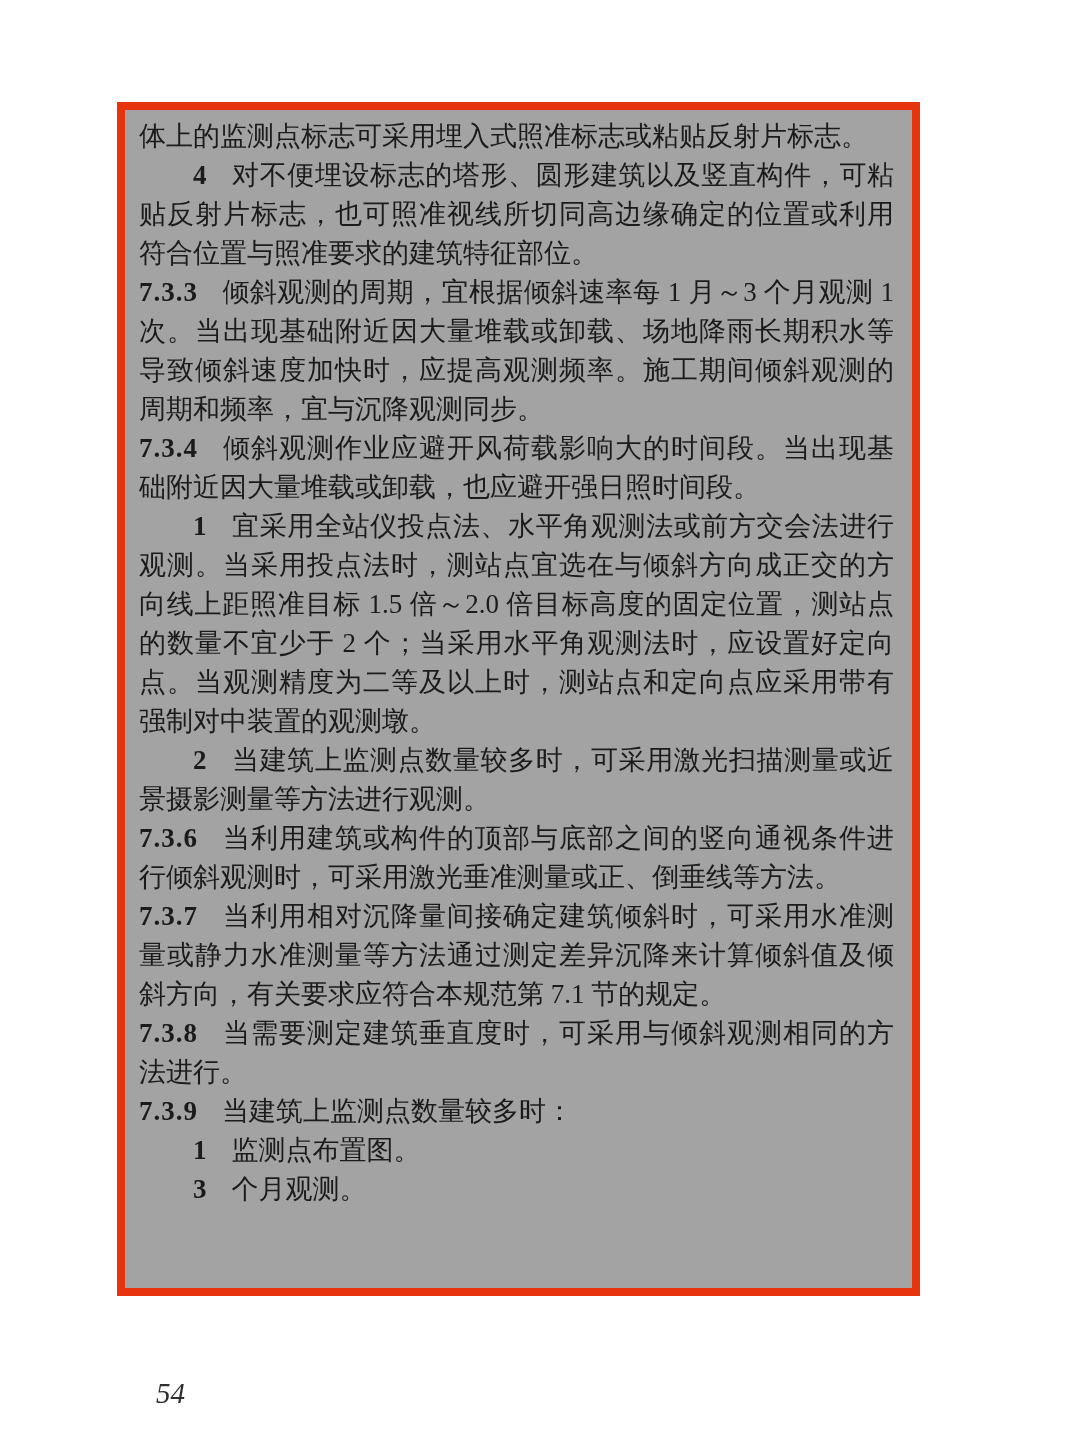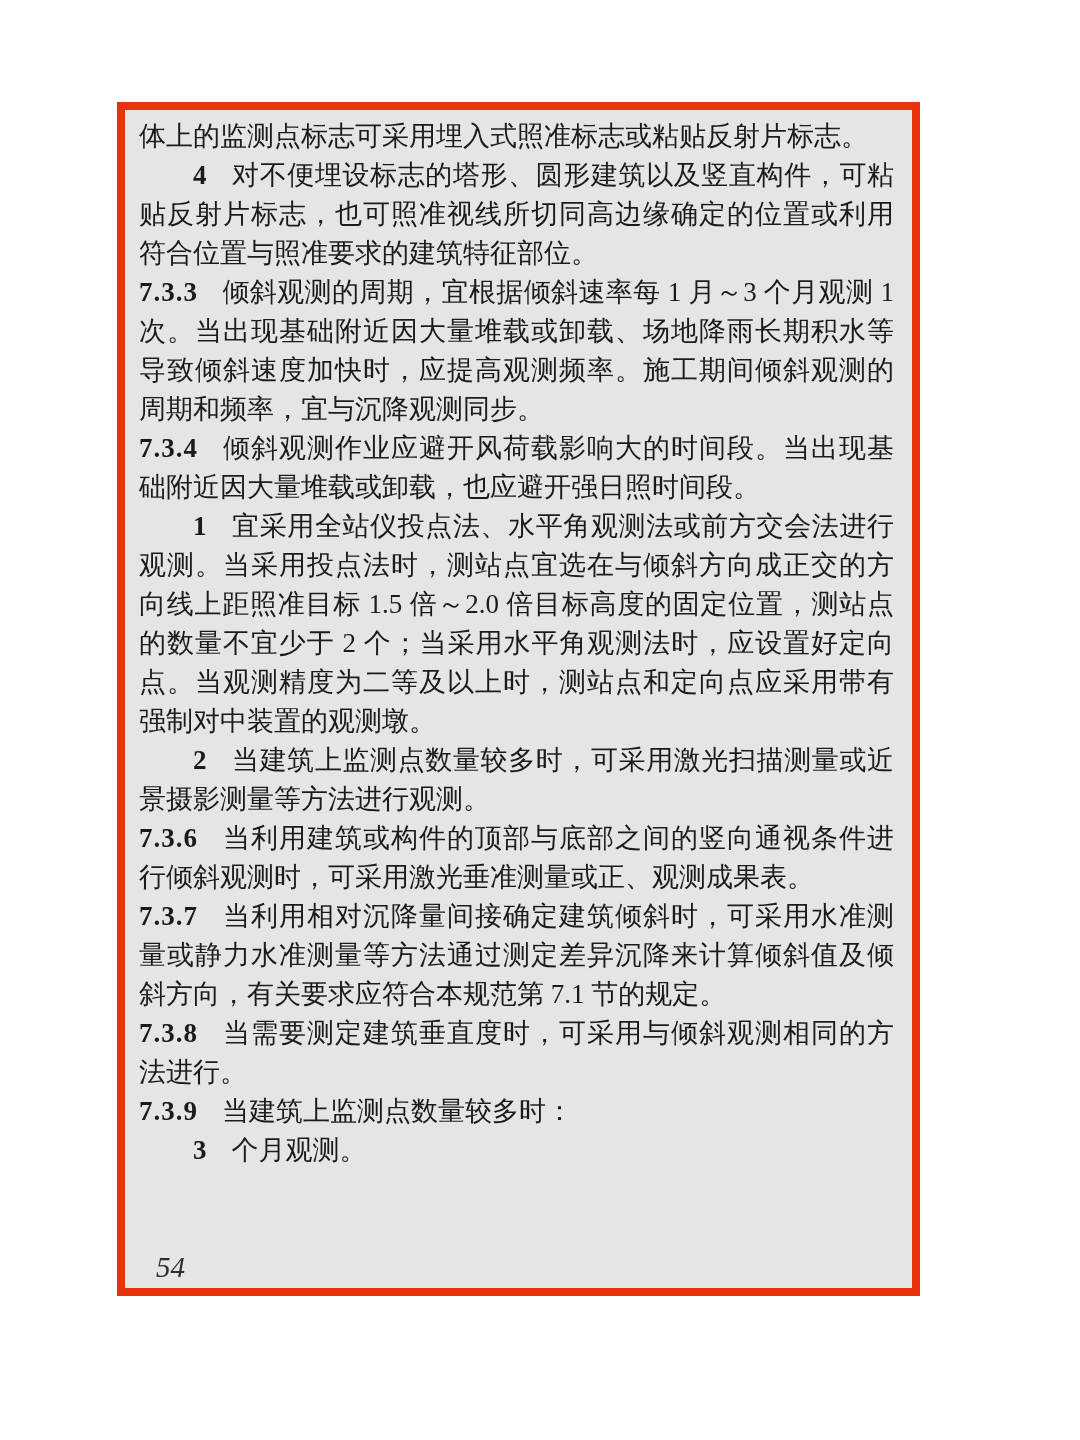--- a/index.html
+++ b/index.html
@@ -17,21 +17,21 @@
   }
   .red-box {
     position: absolute;
     left: 117px;
     top: 102px;
     width: 803px;
     height: 1194px;
     box-sizing: border-box;
     border: 8px solid #e8330f;
     padding: 7px 18px 0 14px;
-    background: #e5e5e5;
+    background: #a3a3a3;
   }
   .content {
     font-size: 27px;
     line-height: 39px;
     color: #1b1b1b;
     text-align: justify;
   }
   p.para {
     margin: 0;
     padding: 0;
@@ -40,21 +40,21 @@
     text-indent: 54px;
   }
   .num {
     font-weight: bold;
     margin-right: 24px;
     letter-spacing: 1px;
   }
   .page-num {
     position: absolute;
     left: 156px;
-    top: 1251px;
+    top: 1377px;
     font-size: 29px;
     font-style: italic;
     color: #2e2e2e;
     font-family: "Liberation Serif", "DejaVu Serif", serif;
   }
 </style>
 </head>
 <body>
 
 <div class="page">
@@ -68,28 +68,29 @@
 
       <p class="para section"><span class="num">7.3.3</span><span>倾斜观测的周期，宜根据倾斜速率每 1 月～3 个月观测 1 次。当出现基础附近因大量堆载或卸载、场地降雨长期积水等导致倾斜速度加快时，应提高观测频率。施工期间倾斜观测的周期和频率，宜与沉降观测同步。</span></p>
 
       <p class="para section"><span class="num">7.3.4</span><span>倾斜观测作业应避开风荷载影响大的时间段。当出现基础附近因大量堆载或卸载，也应避开强日照时间段。</span></p>
 
 
       <p class="para item"><span class="num">1</span><span>宜采用全站仪投点法、水平角观测法或前方交会法进行观测。当采用投点法时，测站点宜选在与倾斜方向成正交的方向线上距照准目标 1.5 倍～2.0 倍目标高度的固定位置，测站点的数量不宜少于 2 个；当采用水平角观测法时，应设置好定向点。当观测精度为二等及以上时，测站点和定向点应采用带有强制对中装置的观测墩。</span></p>
 
       <p class="para item"><span class="num">2</span><span>当建筑上监测点数量较多时，可采用激光扫描测量或近景摄影测量等方法进行观测。</span></p>
 
-      <p class="para section"><span class="num">7.3.6</span><span>当利用建筑或构件的顶部与底部之间的竖向通视条件进行倾斜观测时，可采用激光垂准测量或正、观测成果表。</span></p>
+      <p class="para section"><span class="num">7.3.6</span><span>当利用建筑或构件的顶部与底部之间的竖向通视条件进行倾斜观测时，可采用激光垂准测量或正、倒垂线等方法。</span></p>
 
       <p class="para section"><span class="num">7.3.7</span><span>当利用相对沉降量间接确定建筑倾斜时，可采用水准测量或静力水准测量等方法通过测定差异沉降来计算倾斜值及倾斜方向，有关要求应符合本规范第 7.1 节的规定。</span></p>
 
       <p class="para section"><span class="num">7.3.8</span><span>当需要测定建筑垂直度时，可采用与倾斜观测相同的方法进行。</span></p>
 
       <p class="para section"><span class="num">7.3.9</span><span>当建筑上监测点数量较多时：</span></p>
 
+      <p class="para item"><span class="num">1</span><span>监测点布置图。</span></p>
 
 
       <p class="para item"><span class="num">3</span><span>个月观测。</span></p>
 
     </div>
   </div>
 
   <div class="page-num">54</div>
 
 </div>

